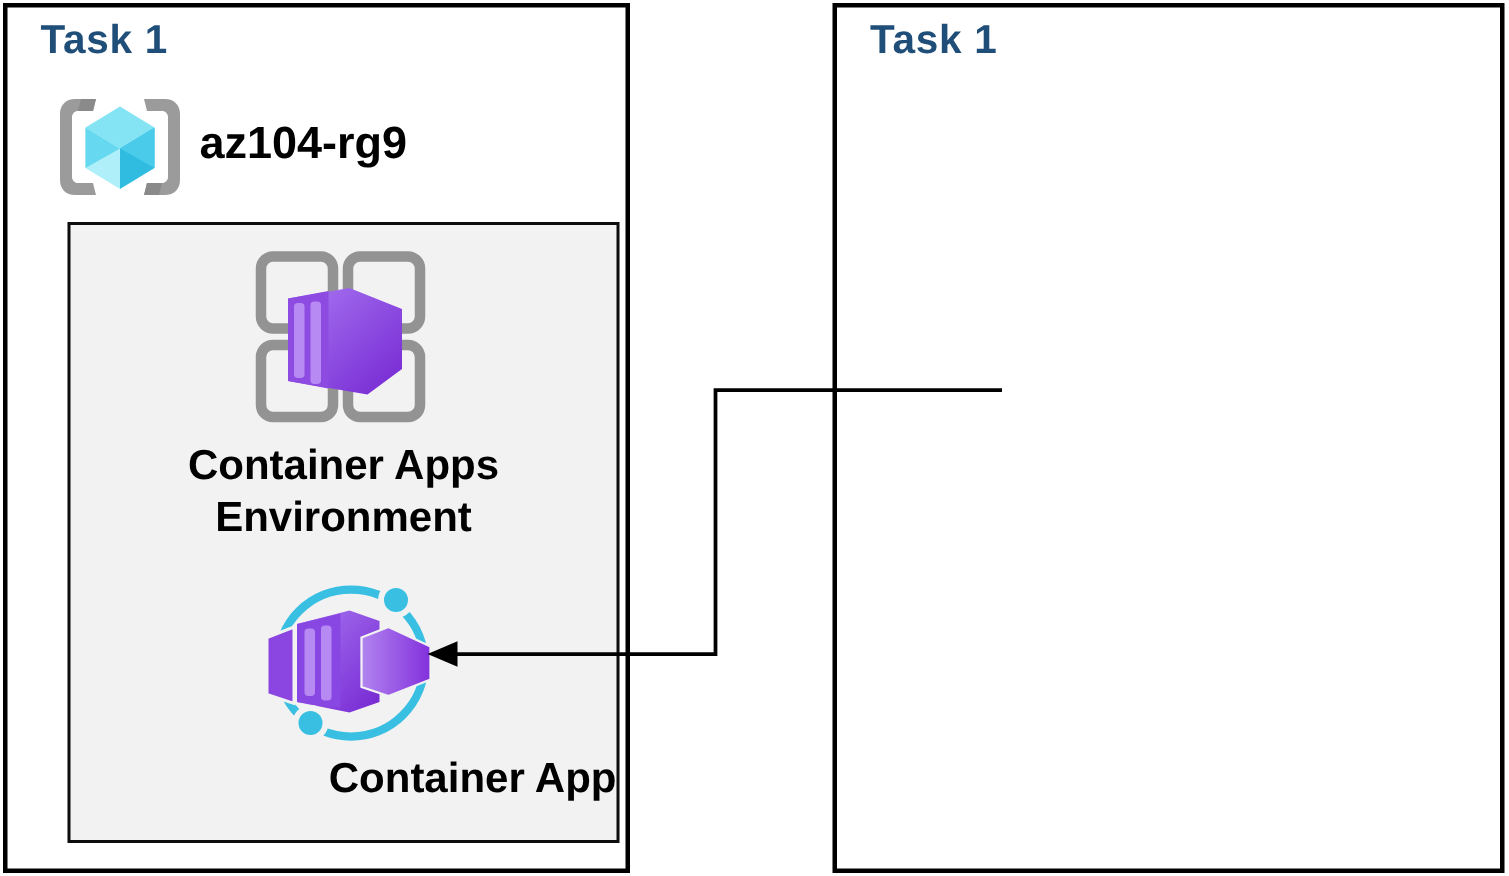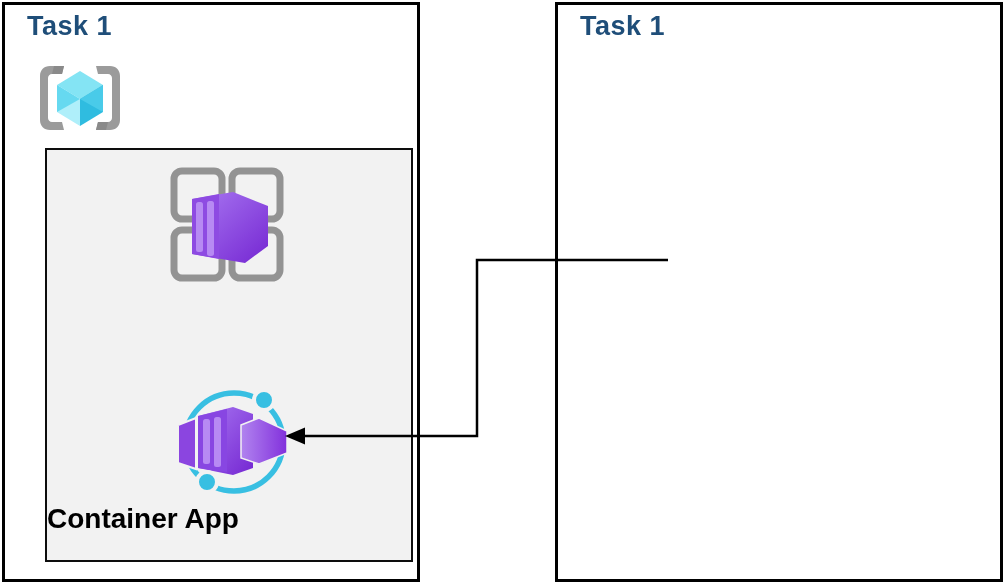--- a/index.html
+++ b/index.html
@@ -29,21 +29,21 @@
   }
   #inner1{left:40px;top:143px;width:368px;height:414px;}
   .env-icon{position:absolute;left:122px;top:16px;overflow:visible;}
   .env-label{
     position:absolute;left:0;top:142px;width:100%;text-align:center;
     font-size:28px;line-height:35px;font-weight:bold;color:#000000;
   }
   .env-label .wrap{display:inline-block;width:270px;}
   .app-icon{position:absolute;left:130px;top:234px;overflow:visible;}
   .app-label{
-    position:absolute;left:0;top:353px;width:100%;text-align:left;
+    position:absolute;left:0;top:353px;width:100%;text-align:right;
     font-size:28px;font-weight:bold;color:#000000;
   }
   .overlay{
     position:absolute;left:0;top:0;width:1006px;height:584px;
     pointer-events:none;
   }
 </style>
 </head>
 <body>
 
@@ -59,20 +59,21 @@
         <path d="M57 1 H71 C77 1 81 5 81 11 V55 C81 61 77 65 71 65 H57 L59 57 H69 C71.2 57 73 55.2 73 53 V13 C73 10.8 71.2 9 69 9 H59 Z" fill="#9B9B9B"></path>
         <path d="M25 1 L23 9 H13 L15 1 Z" fill="#8A8A8A"></path>
         <path d="M57 65 L59 57 H69 L67 65 Z" fill="#8A8A8A"></path>
 
         <polygon points="41,6 64,20 41,34 18,20" fill="#84E4F4"></polygon>
         <polygon points="18,20 41,34 41,61 18,47" fill="#AFEFFA"></polygon>
         <polygon points="64,20 41,34 41,61 64,47" fill="#2FBCE0"></polygon>
         <polygon points="18,20 41,34 18,47" fill="#66D9F0"></polygon>
         <polygon points="64,20 41,34 64,47" fill="#49CBE9"></polygon>
       </svg>
+      <span class="rg-name">az104-rg9</span>
     </div>
 
     <div class="inner-box" id="inner1">
 
       <svg class="env-icon" width="116" height="120" viewBox="0 0 116 120">
         <defs>
           <linearGradient id="envGrad" x1="0" y1="0" x2="1" y2="1">
             <stop offset="0" stop-color="#A978F2"></stop>
             <stop offset="1" stop-color="#7527D2"></stop>
           </linearGradient>
@@ -84,20 +85,23 @@
           <rect x="5" y="64" width="48" height="48" rx="8"></rect>
           <rect x="63" y="64" width="48" height="48" rx="8"></rect>
         </g>
 
         <polygon points="23,33 64,26 99,40 99,80 76,97 23,88" fill="url(#envGrad)"></polygon>
         <polygon points="23,33 50,28 50,93 23,88" fill="#8E4BE2"></polygon>
         <rect x="27" y="36" width="7" height="50" rx="2.5" fill="#B78AF3"></rect>
         <rect x="38" y="35" width="7" height="55" rx="2.5" fill="#B78AF3"></rect>
       </svg>
 
+      <div class="env-label">
+        <span class="wrap">Container Apps Environment</span>
+      </div>
 
       <svg class="app-icon" width="112" height="112" viewBox="0 0 112 112">
         <defs>
           <linearGradient id="appGrad1" x1="0" y1="0" x2="1" y2="1">
             <stop offset="0" stop-color="#A978F2"></stop>
             <stop offset="1" stop-color="#7527D2"></stop>
           </linearGradient>
           <linearGradient id="appGrad2" x1="0" y1="0" x2="1" y2="0">
             <stop offset="0" stop-color="#B184EF"></stop>
             <stop offset="1" stop-color="#8230DC"></stop>

